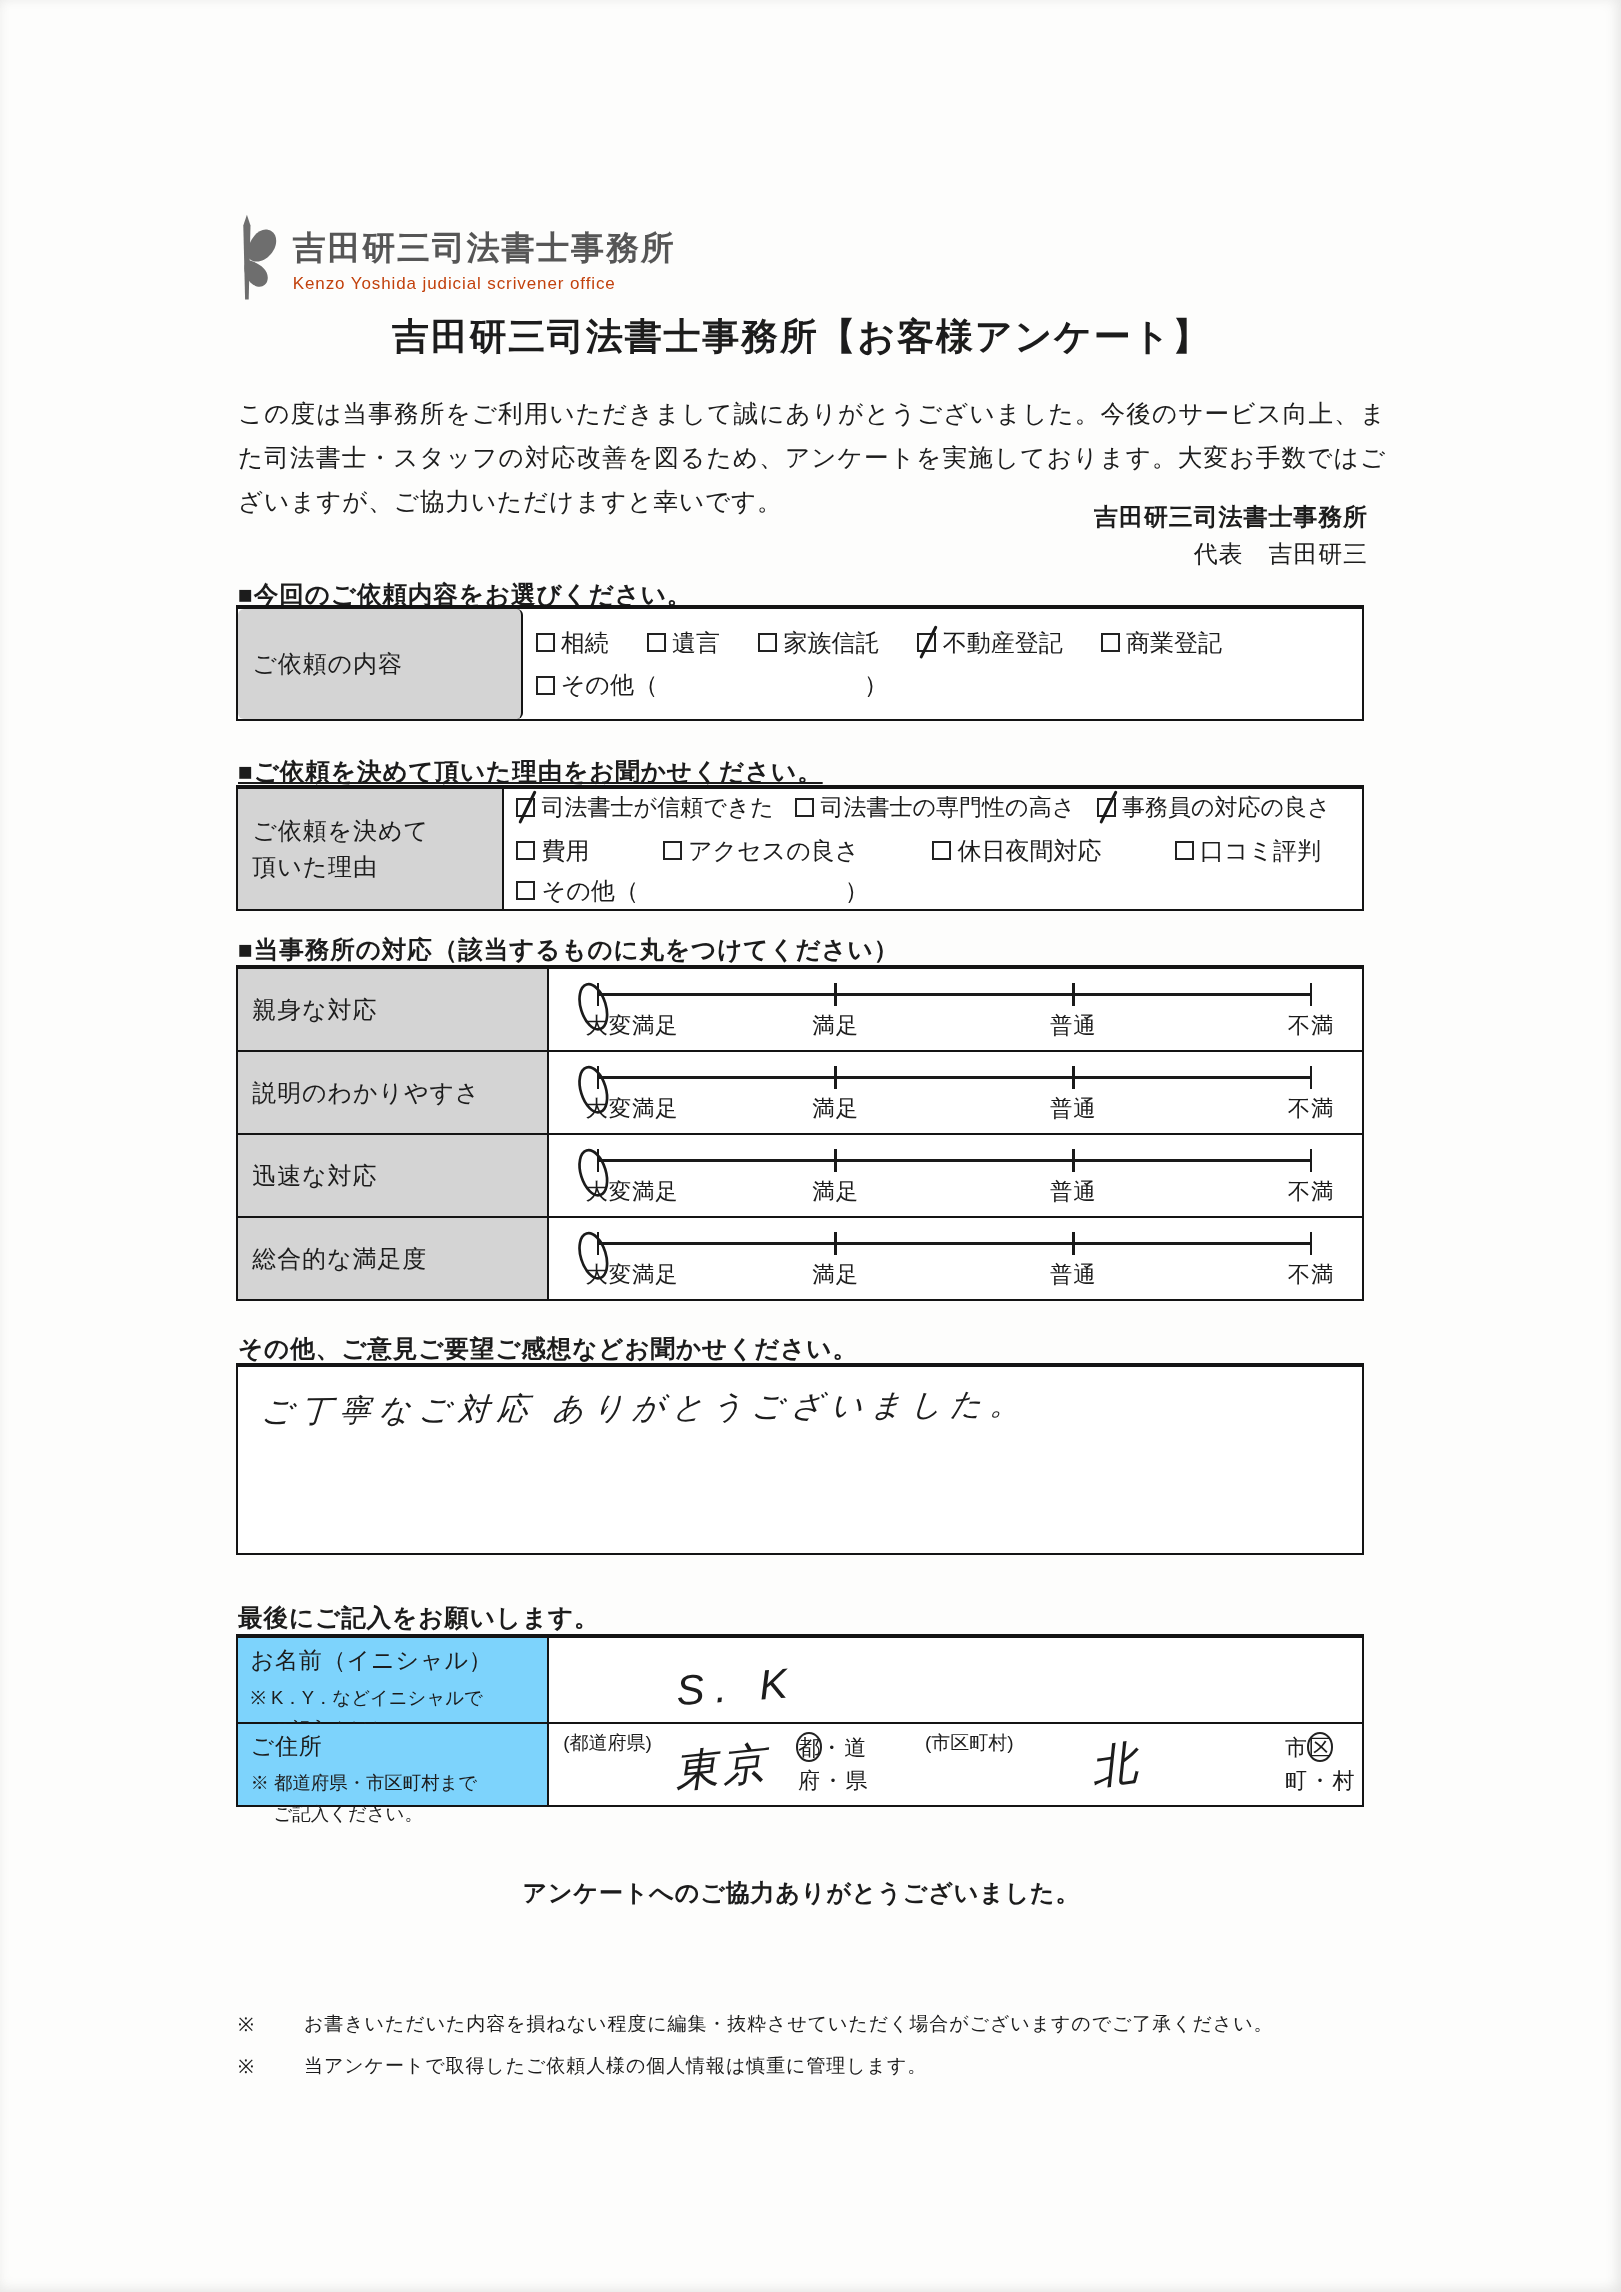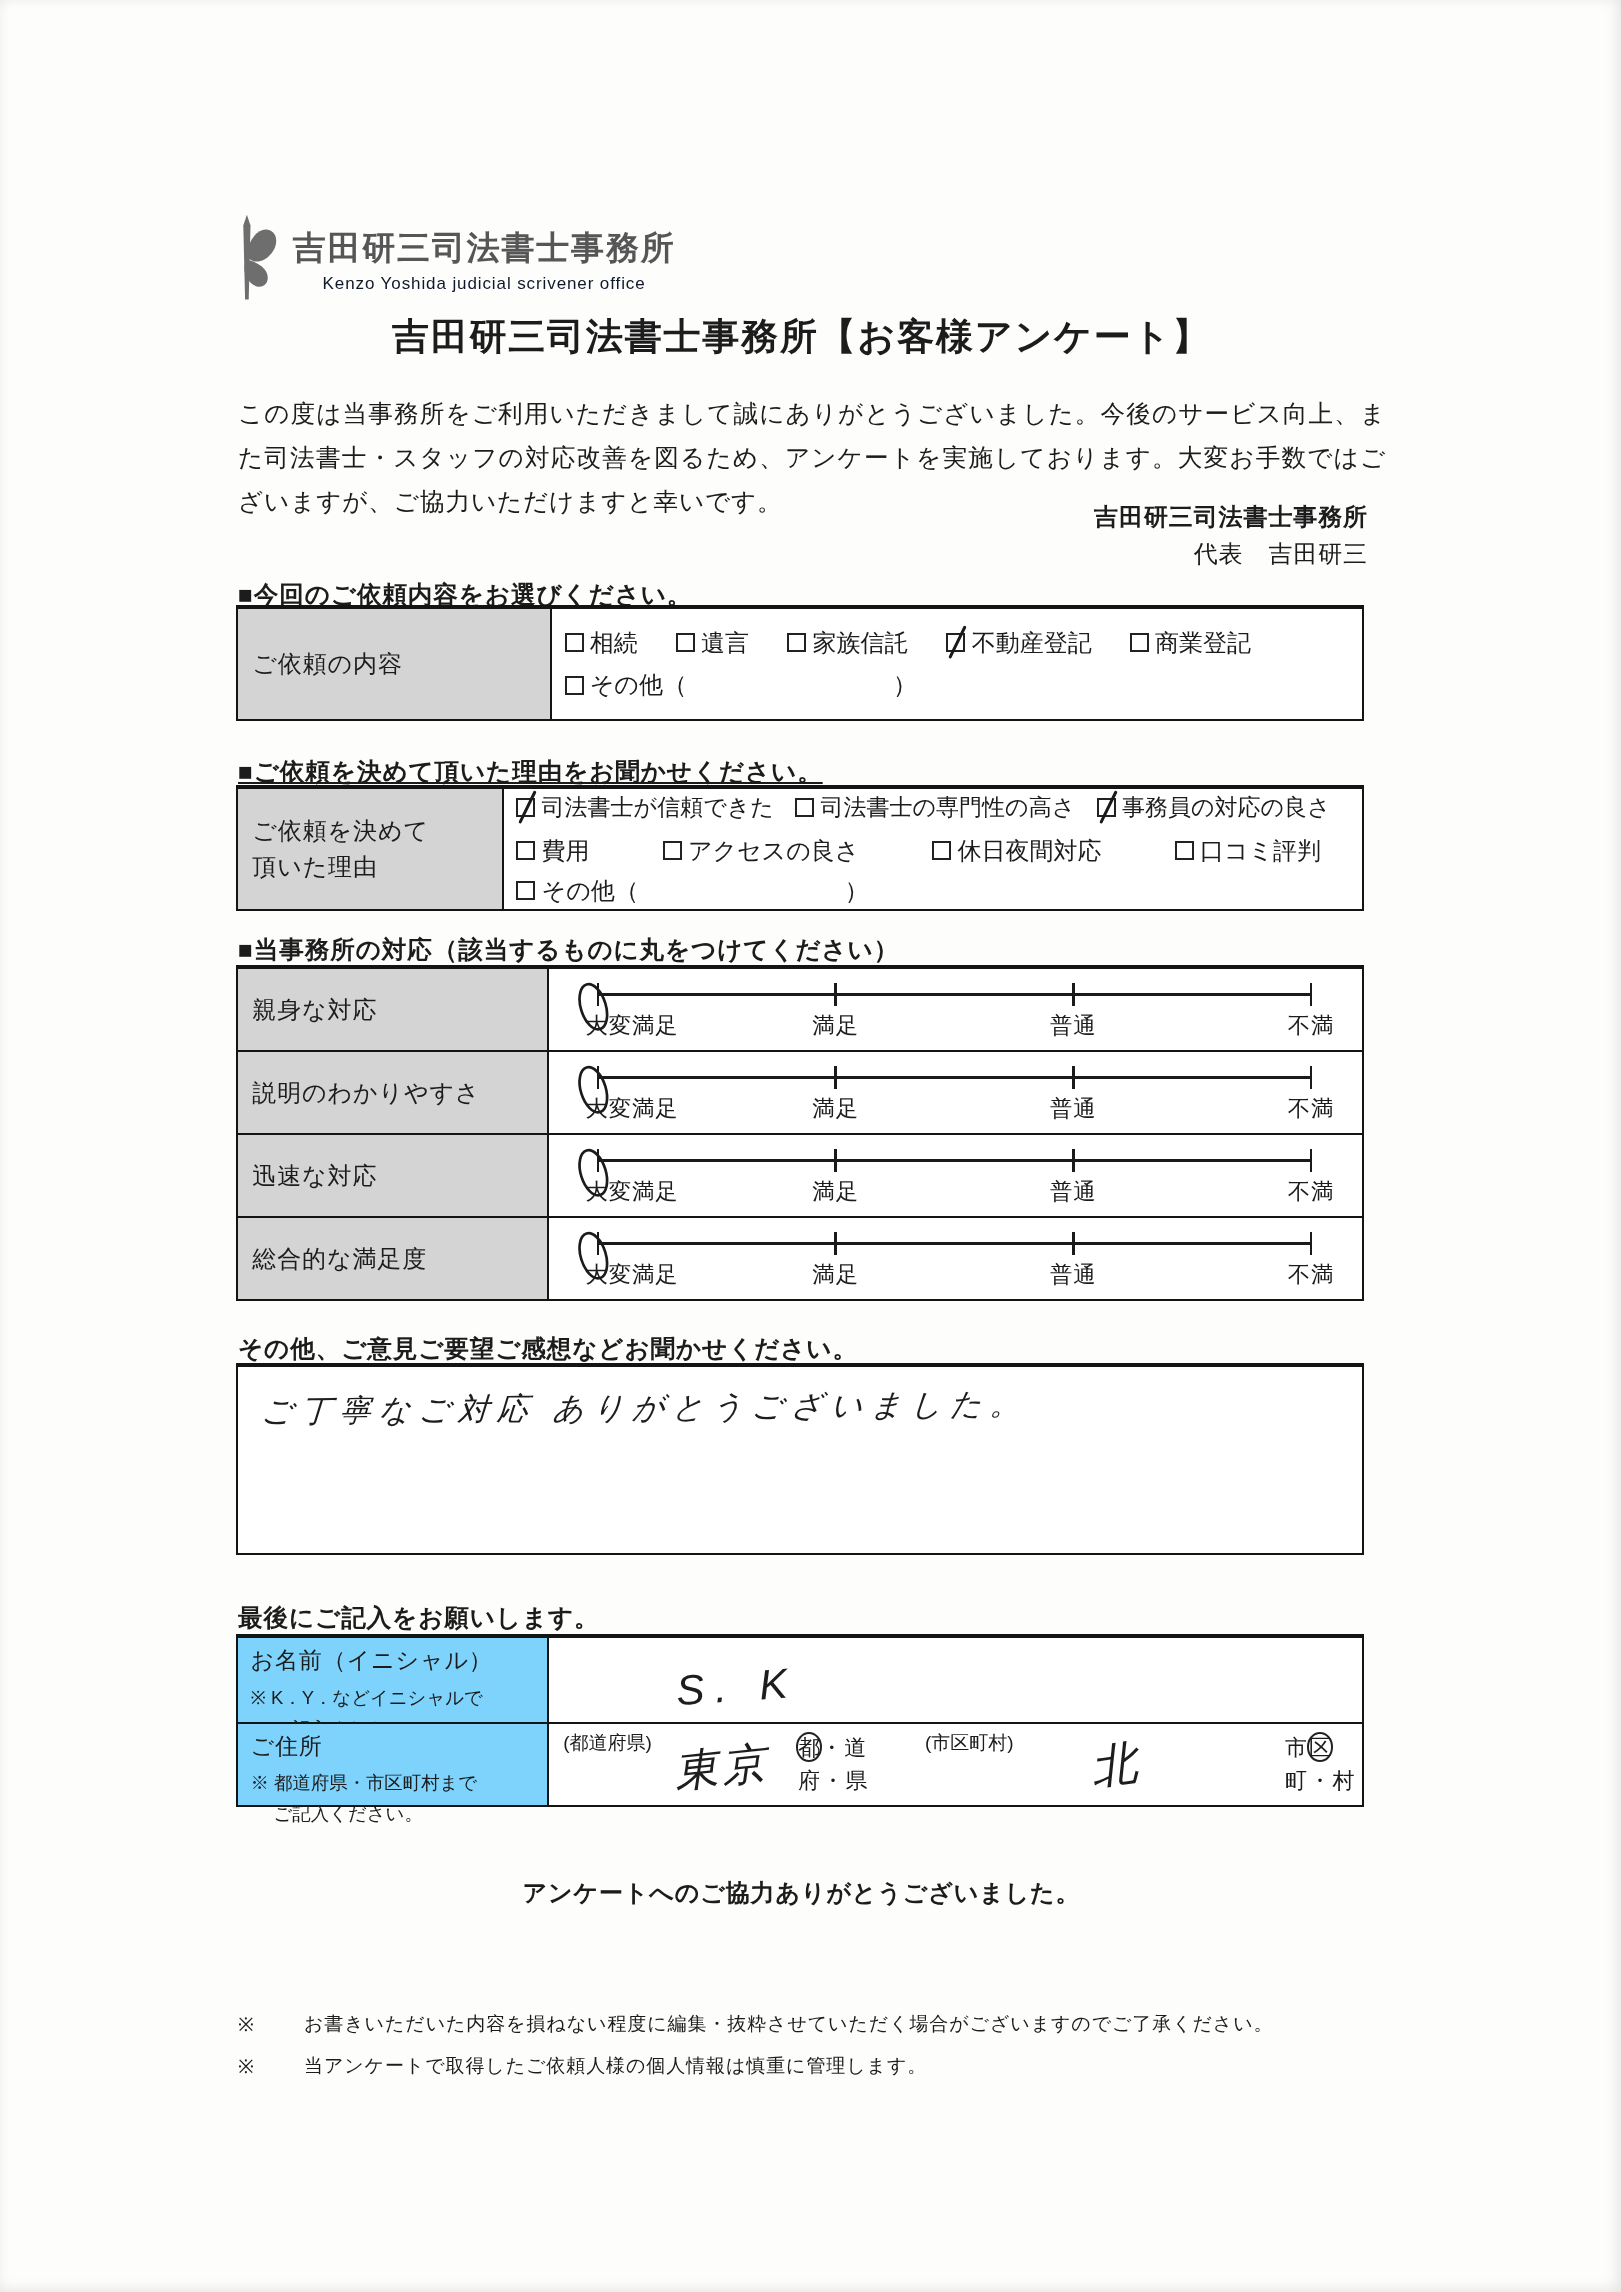--- a/index.html
+++ b/index.html
@@ -12,21 +12,21 @@
     overflow:hidden;
     box-shadow:inset -5.4px 0 12.5px rgba(0,0,0,.06), inset 0 -5.4px 12.5px rgba(0,0,0,.05);
   }
   .abs{position:absolute;}
 
   
   .logo-wrap{left:219px;top:213px;display:flex;align-items:flex-start;}
   .logo-mark{width:63px;height:90px;}
   .logo-text{margin-left:10.7px;padding-top:12.5px;}
   .logo-jp{font-size:33px;font-weight:600;color:#565656;letter-spacing:1.8px;}
-  .logo-en{font-size:17px;color:#0f172a;margin-top:3.6px;letter-spacing:0.9px;text-align:center;}
+  .logo-en{font-size:17px;color:#c2410c;margin-top:3.6px;letter-spacing:0.9px;}
 
   
   .doc-title{left:238px;top:312px;width:1127px;text-align:center;
     font-size:37px;font-weight:700;letter-spacing:1.8px;}
   .intro{left:238px;top:392px;width:1148px;font-size:24.6px;line-height:44px;
     text-align:justify;letter-spacing:0.9px;}
   .signature{left:238px;top:498px;width:1130px;text-align:right;
     font-size:24px;line-height:37px;}
   .signature .office{font-weight:700;letter-spacing:0.9px;}
   .signature .rep{letter-spacing:0.9px;}
@@ -120,21 +120,21 @@
 
   <div class="abs intro">この度は当事務所をご利用いただきまして誠にありがとうございました。今後のサービス向上、また司法書士・スタッフの対応改善を図るため、アンケートを実施しております。大変お手数ではございますが、ご協力いただけますと幸いです。</div>
 
   <div class="abs signature">
     <div class="office">吉田研三司法書士事務所</div>
     <div class="rep">代表　吉田研三</div>
   </div>
 
   <div class="abs h" style="left:238px;top:578px;">■今回のご依頼内容をお選びください。</div>
   <div class="abs tbl" style="left:236px;top:605px;width:1128px;height:116px;box-sizing:border-box;">
-    <div class="lcell" style="width:314px;">ご依頼の内容</div>
+    <div class="lcell" style="width:285px;border-radius:6px;">ご依頼の内容</div>
     <div class="rcell">
       <div class="optline">
           <span class="opt" style="margin-right: 38px;">
             <span class="cb"></span>
             <span>相続</span>
           </span>
           <span class="opt" style="margin-right: 38px;">
             <span class="cb"></span>
             <span>遺言</span>
           </span>

